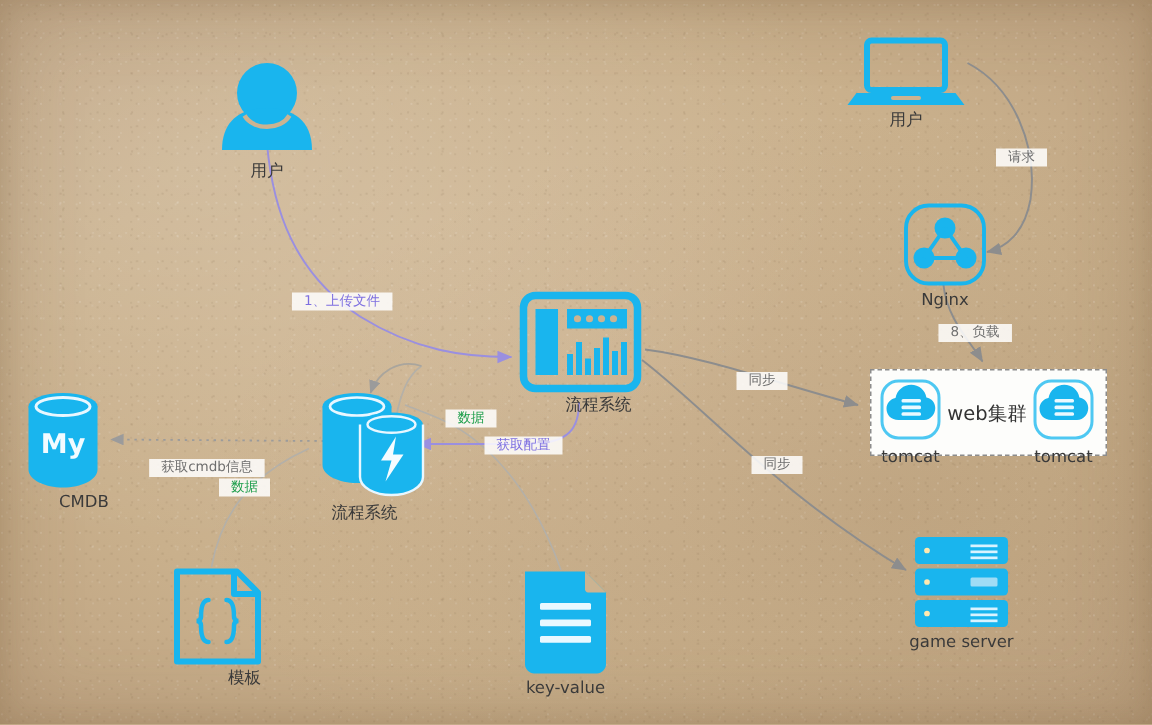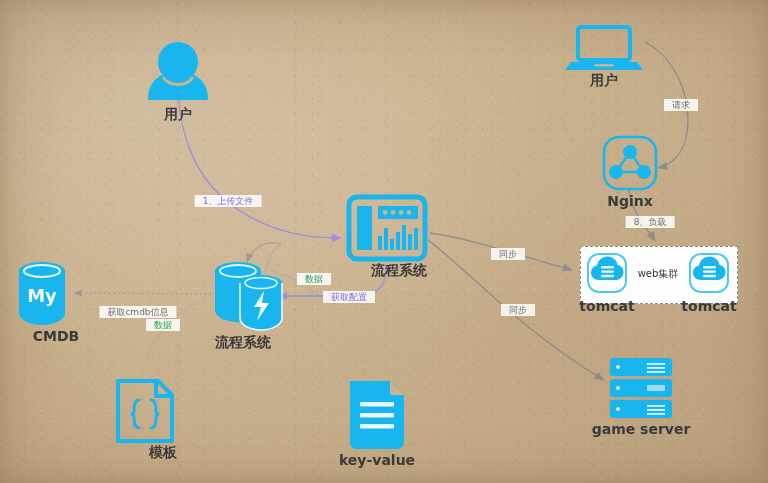--- a/index.html
+++ b/index.html
@@ -29,40 +29,39 @@
   }
   #vign{
     position:absolute;inset:0;pointer-events:none;
     box-shadow:inset 0 0 54px rgba(120,92,58,.30), inset 0 0 14px rgba(120,92,58,.18);
   }
   svg.layer{position:absolute;left:0;top:0;width:768px;height:483px;}
   #edges{z-index:2;}
   #nodes{z-index:3;}
   .nlabel{
     position:absolute;z-index:4;text-align:center;
-    font-size:14px;color:#3a3a3a;white-space:nowrap;
+    font-size:11px;color:#3a3a3a;white-space:nowrap;
     transform:translateX(-50%);
-    font-weight:bold;
   }
   .elabel{
     position:absolute;z-index:5;white-space:nowrap;
     font-size:9px;padding:0 8px;line-height:12px;
     transform:translate(-50%,-50%);
     background:rgba(255,255,255,.85);
   }
   .el-purple{color:#7d6fe0;}
   .el-green{color:#1d9e4b;}
   .el-gray{color:#6e6e6e;}
   #webbox{
     position:absolute;z-index:3;left:580px;top:246px;width:156px;height:56px;
     background:#fdfdfb;border:1px dashed #8c8c8c;
   }
   #weblabel{
     position:absolute;z-index:4;left:658px;top:267px;transform:translateX(-50%);
-    font-size:10px;color:#333;white-space:nowrap;
+    font-size:13px;color:#333;white-space:nowrap;
   }
 </style>
 </head>
 <body>
 
 <div id="canvas">
   <div id="grain"></div>
 
   <svg class="layer" id="edges" viewBox="0 0 768 483">
     <defs>

